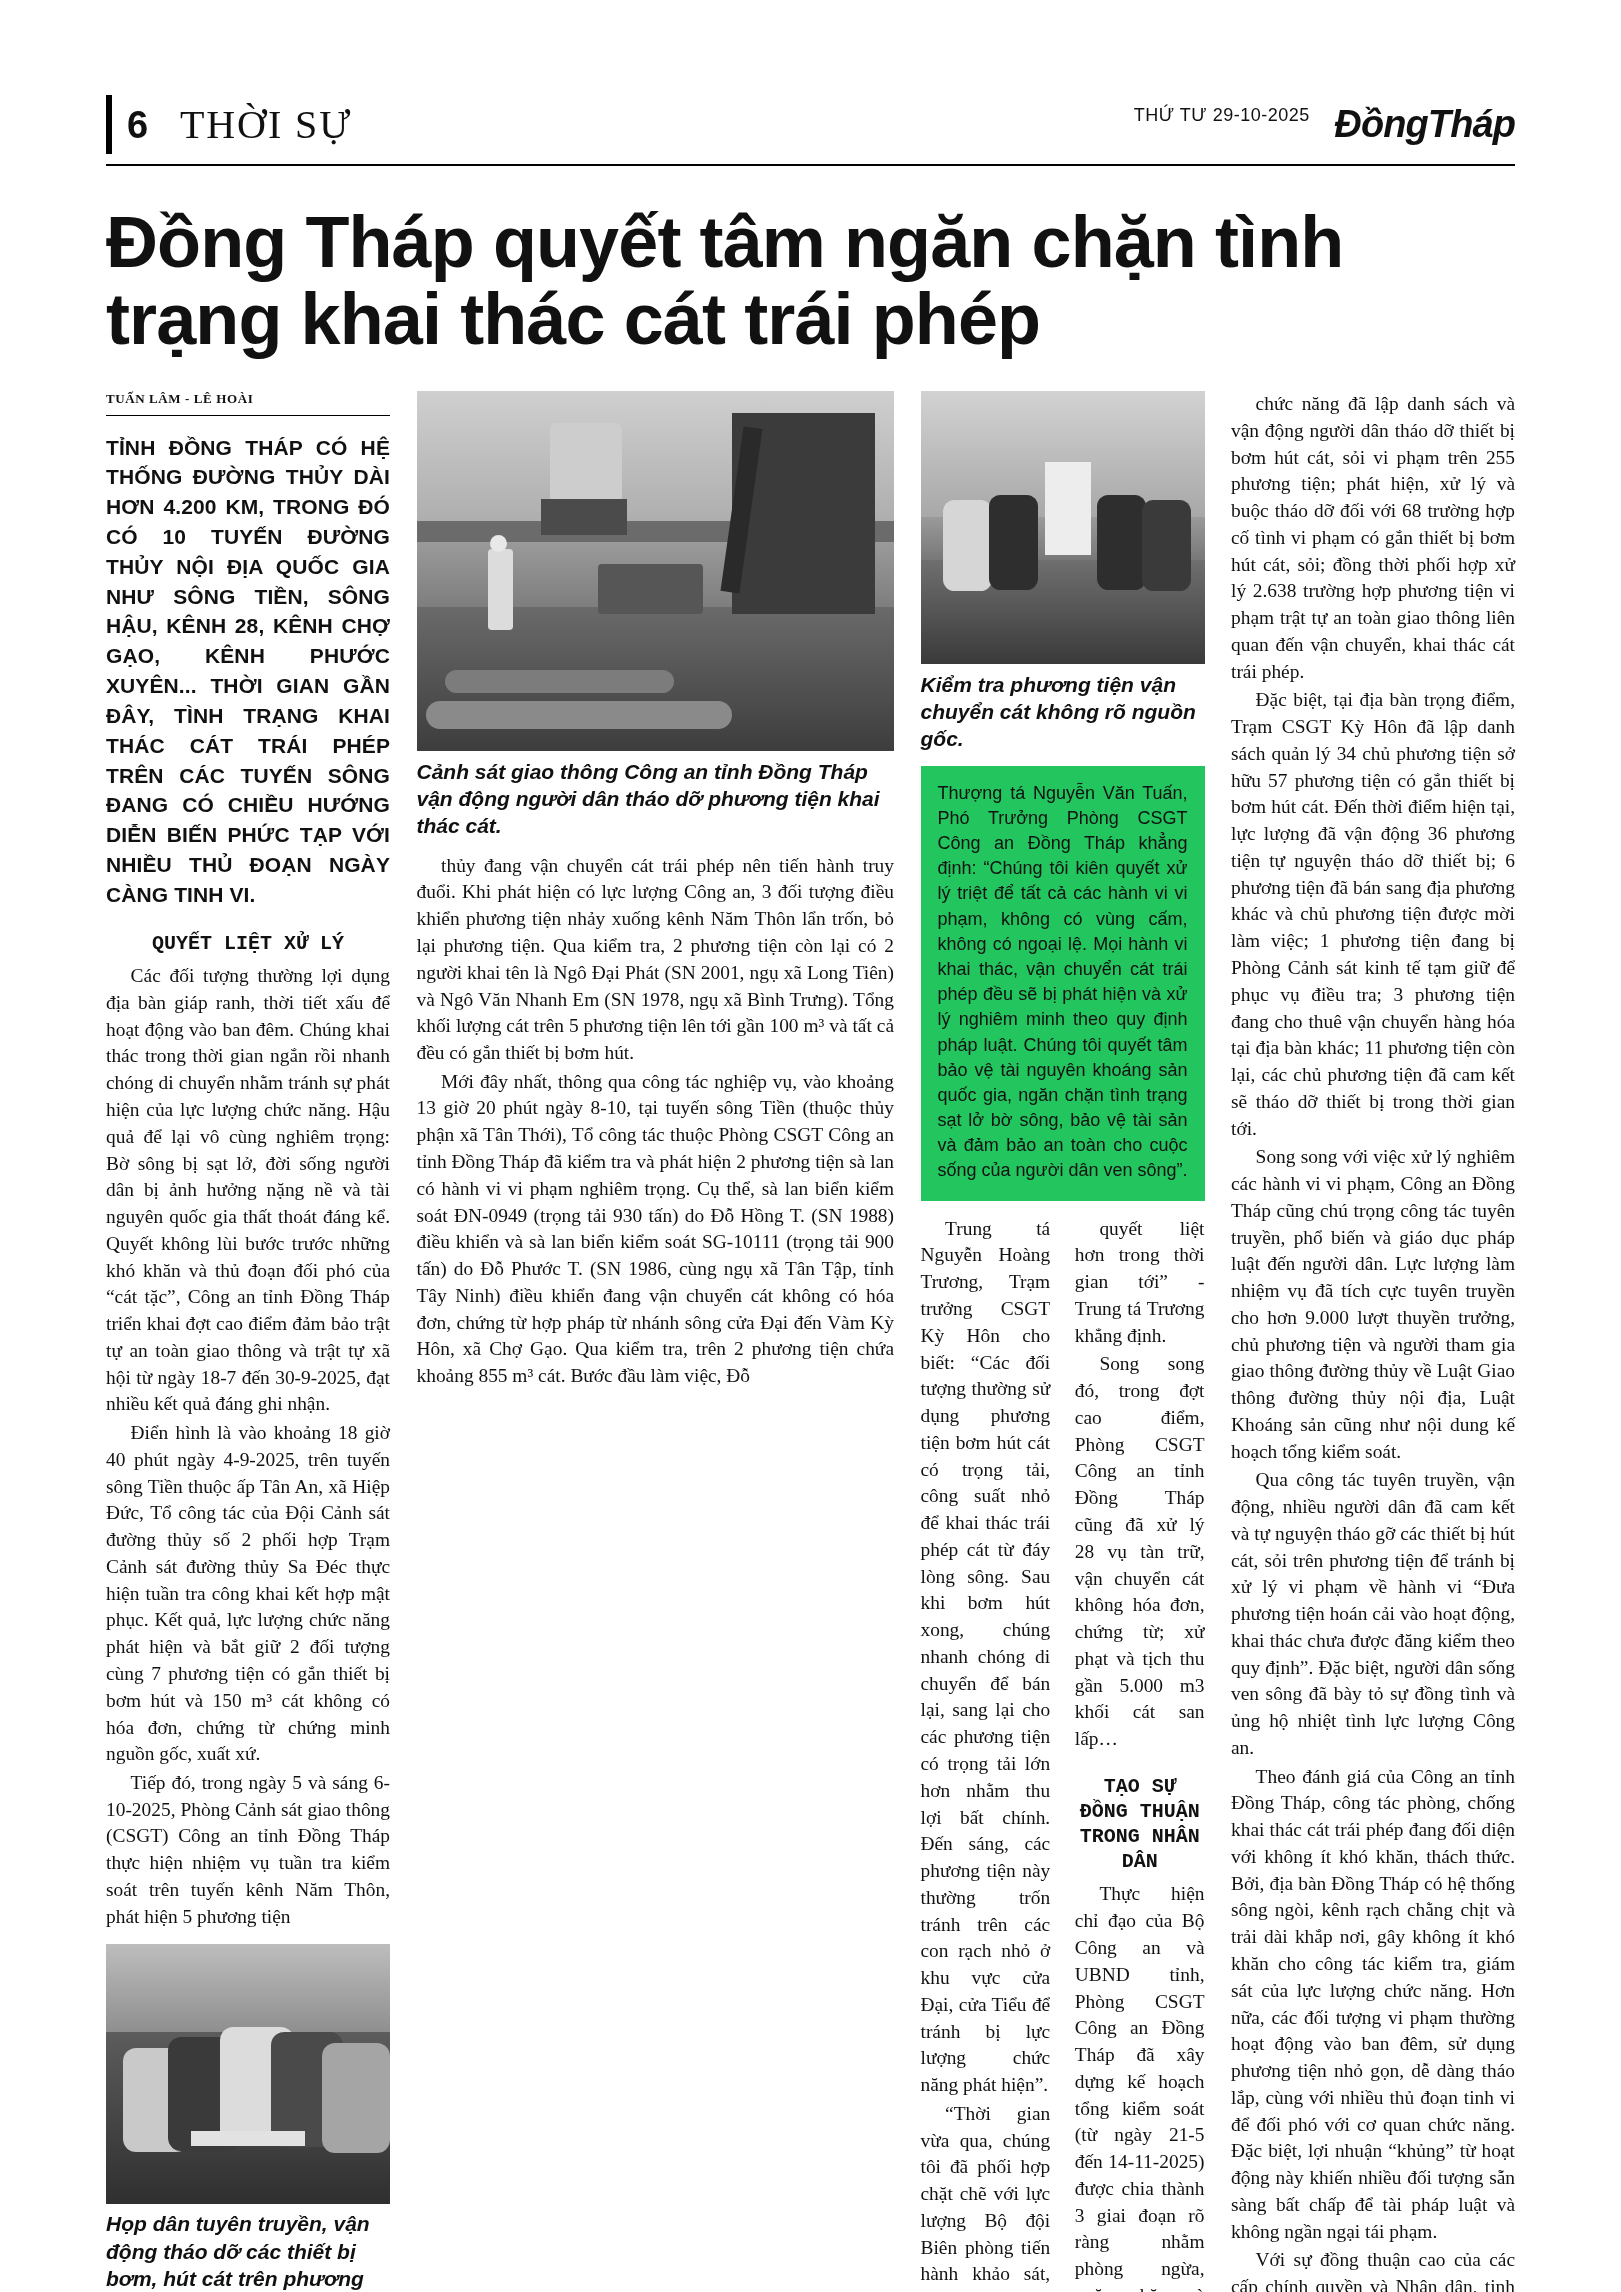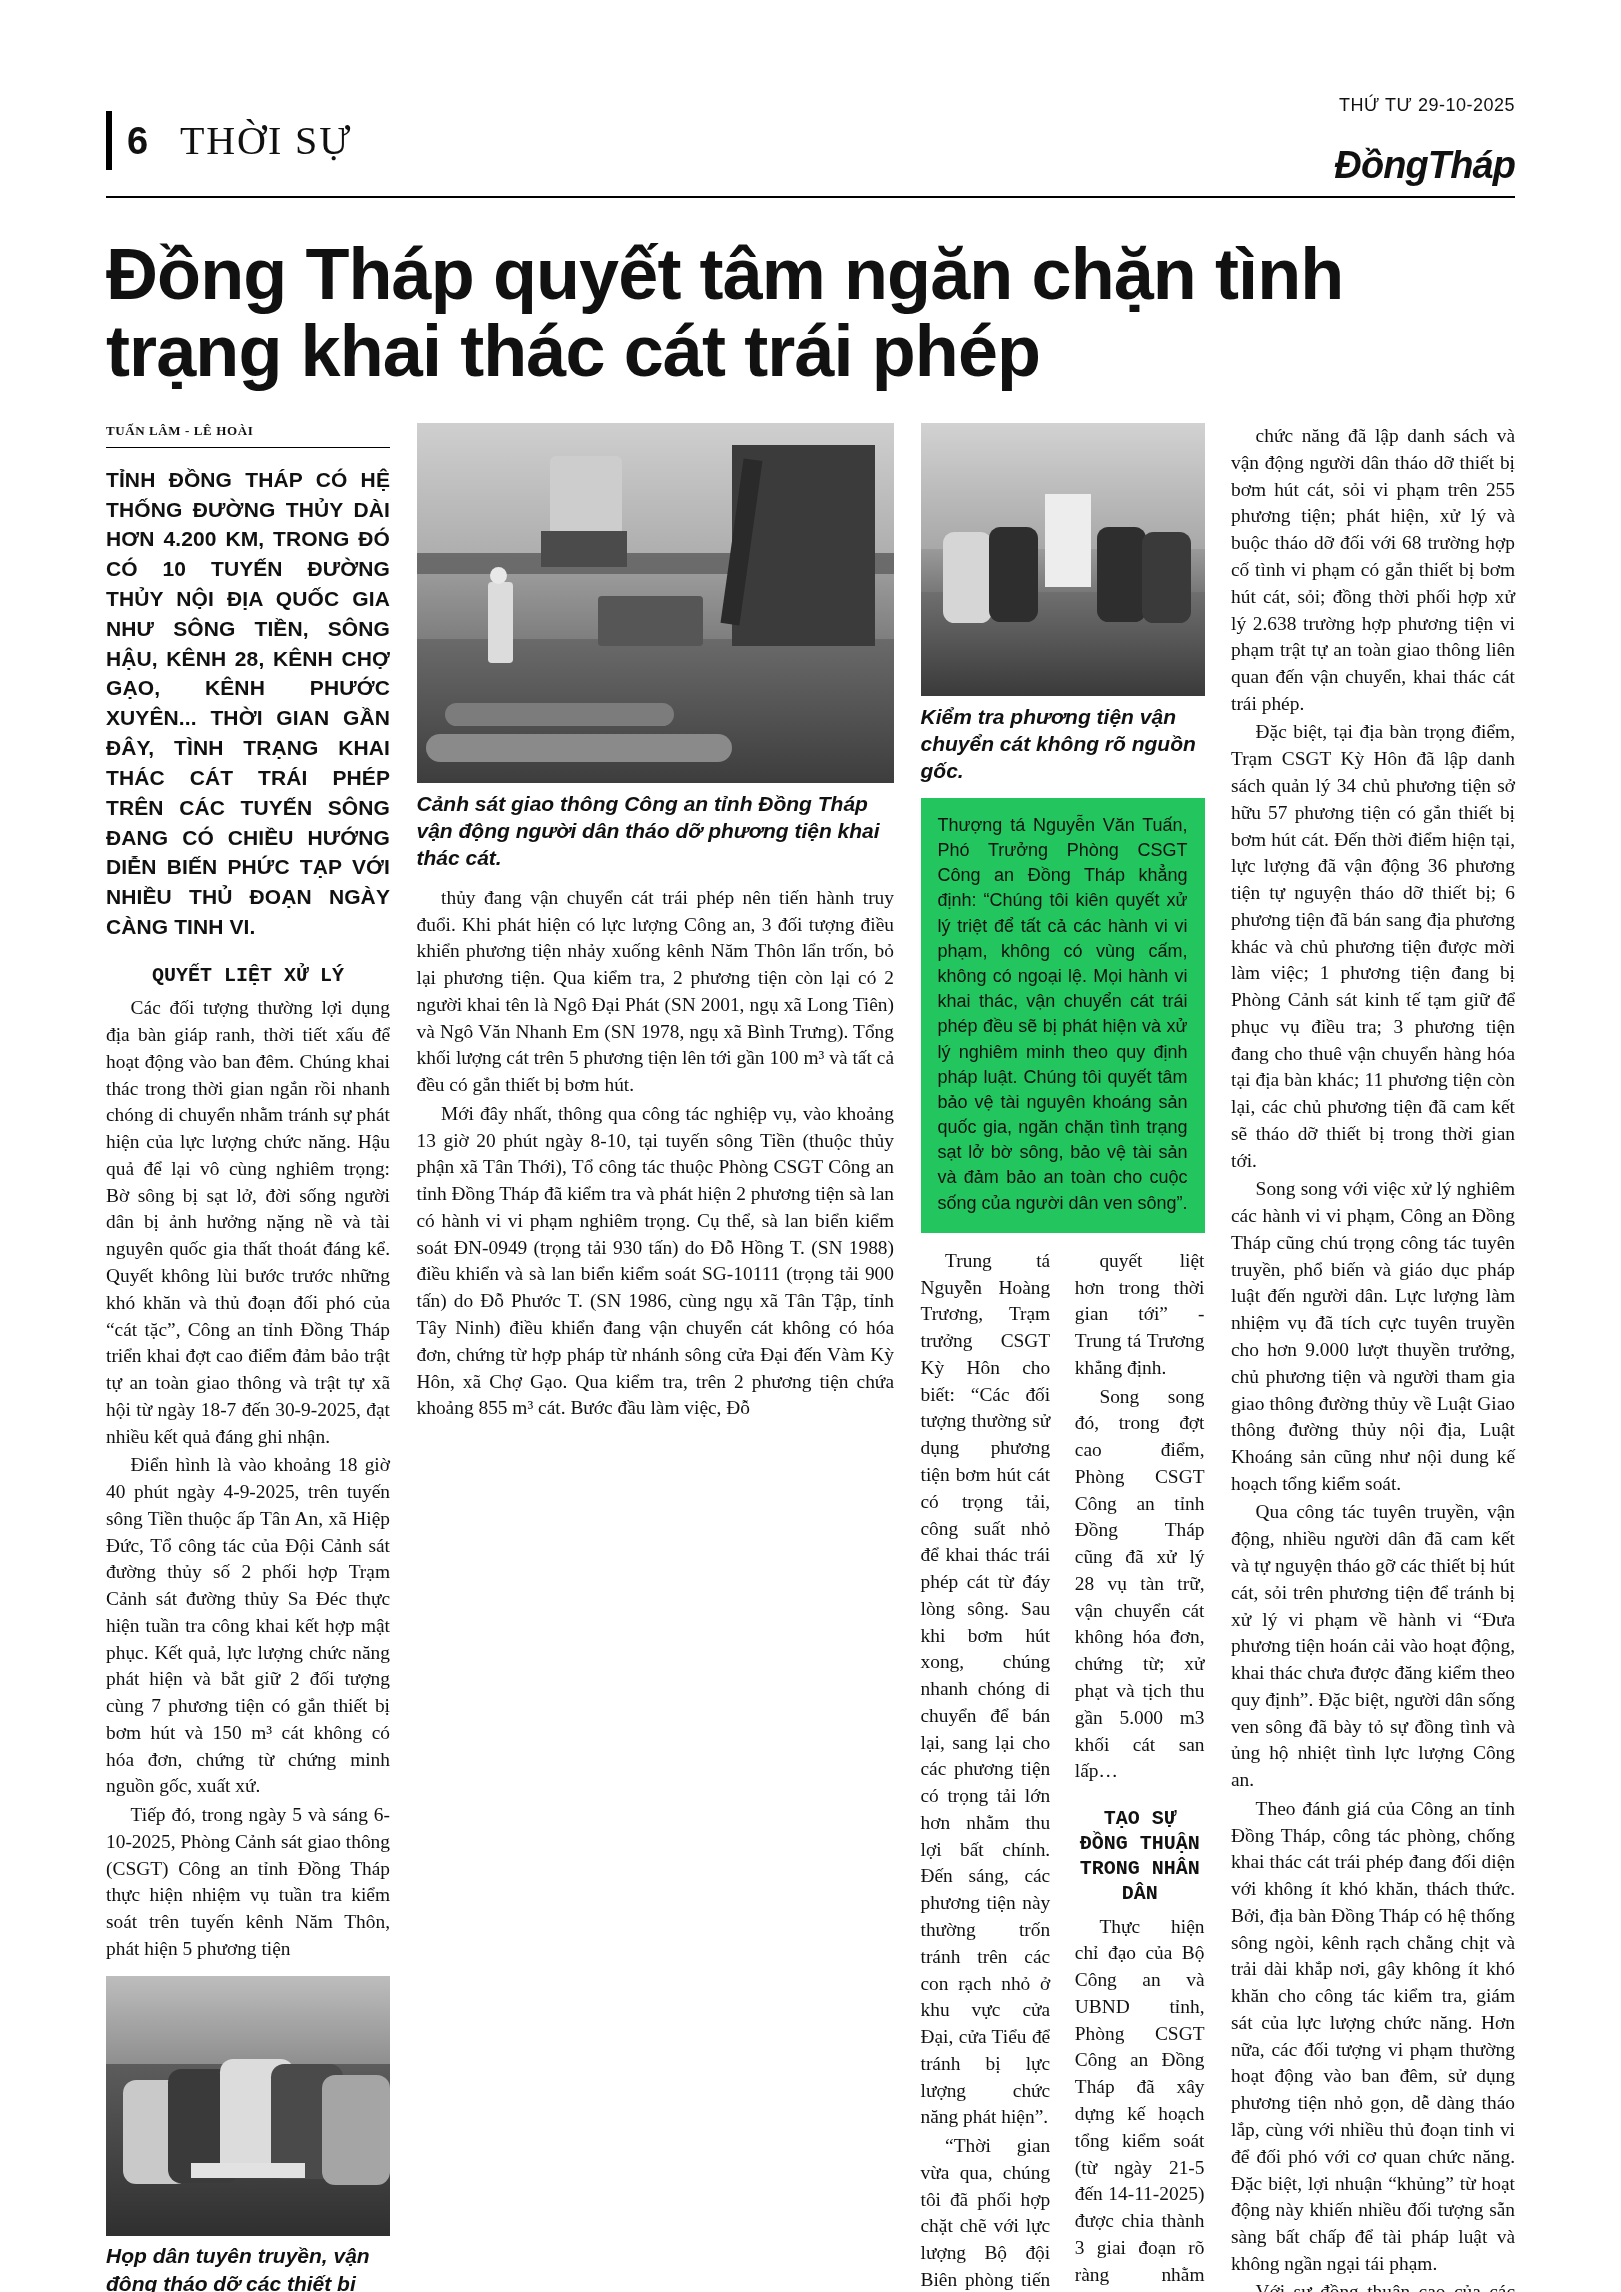--- a/index.html
+++ b/index.html
@@ -37,23 +37,21 @@
   .section-name {
     font-family:"Liberation Serif", serif;
     font-size:40px;
     letter-spacing:1.9px;
     margin-left:17px;
     font-weight:400;
   }
   .masthead-right {
     margin-left:auto;
     display:flex;
-    align-items:flex-end;
     gap:24.6px;
-    flex-direction:column;
   }
   .issue-date {
     font-family:"Liberation Sans", sans-serif;
     font-size:18px;
     letter-spacing:0.5px;
     padding-bottom:5.7px;
   }
   .logo {
     font-family:"Liberation Sans", sans-serif;
     font-size:38px;

